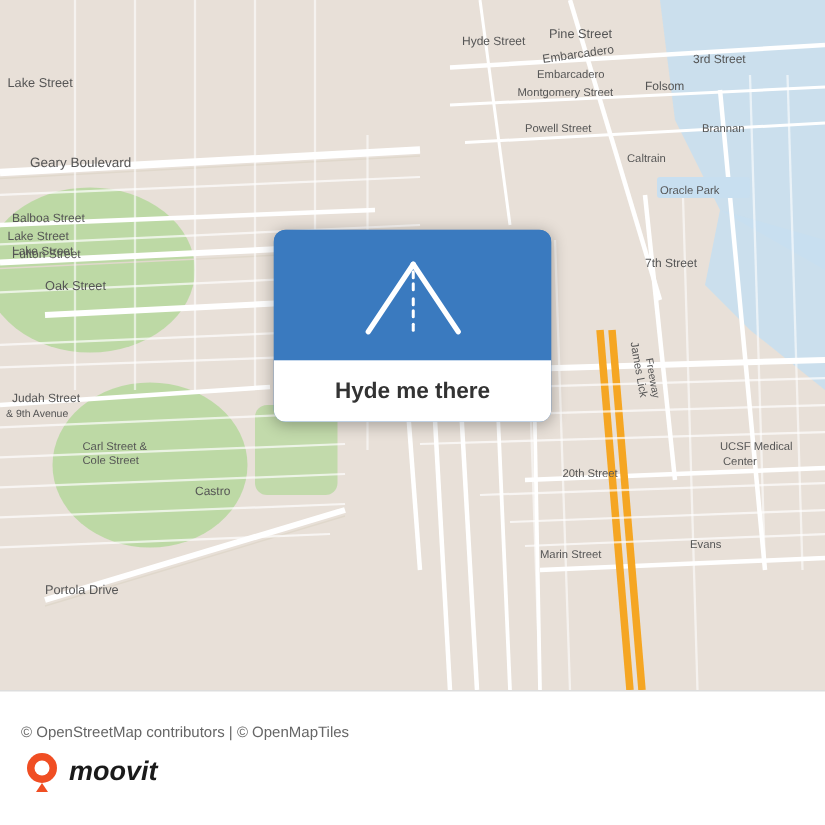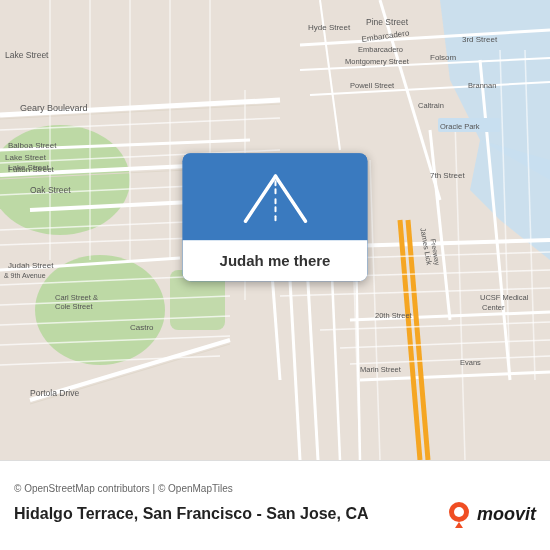--- a/index.html
+++ b/index.html
@@ -248,28 +248,27 @@
       <svg width="80" height="55" viewBox="0 0 80 55" xmlns="http://www.w3.org/2000/svg">
 
         <line x1="40" y1="5" x2="10" y2="50" stroke="white" stroke-width="3.5" stroke-linecap="round"></line>
         <line x1="40" y1="5" x2="70" y2="50" stroke="white" stroke-width="3.5" stroke-linecap="round"></line>
 
         <line x1="40" y1="10" x2="40" y2="22" stroke="white" stroke-width="2" stroke-linecap="round" stroke-dasharray="4,4"></line>
         <line x1="40" y1="28" x2="40" y2="40" stroke="white" stroke-width="2" stroke-linecap="round" stroke-dasharray="4,4"></line>
         <line x1="40" y1="45" x2="40" y2="50" stroke="white" stroke-width="2" stroke-linecap="round" stroke-dasharray="4,4"></line>
       </svg>
     </div>
-    <button id="card-button">Judah me there</button>
+    <button id="card-button">Hyde me there</button>
   </div>
 </div>
 
 <div id="bottom-bar">
   <div id="attribution">© OpenStreetMap contributors | © OpenMapTiles</div>
   <div id="location-row">
-    <span id="location-text">Hidalgo Terrace, San Francisco - San Jose, CA</span>
     <div id="moovit-logo">
 
       <svg id="moovit-icon" viewBox="0 0 28 28" xmlns="http://www.w3.org/2000/svg">
         <circle cx="14" cy="12" r="10" fill="#f04e23"></circle>
         <circle cx="14" cy="12" r="5" fill="white"></circle>
         <polygon points="14,22 10,28 18,28" fill="#f04e23"></polygon>
       </svg>
       <span id="moovit-name">moovit</span>
     </div>
   </div>

